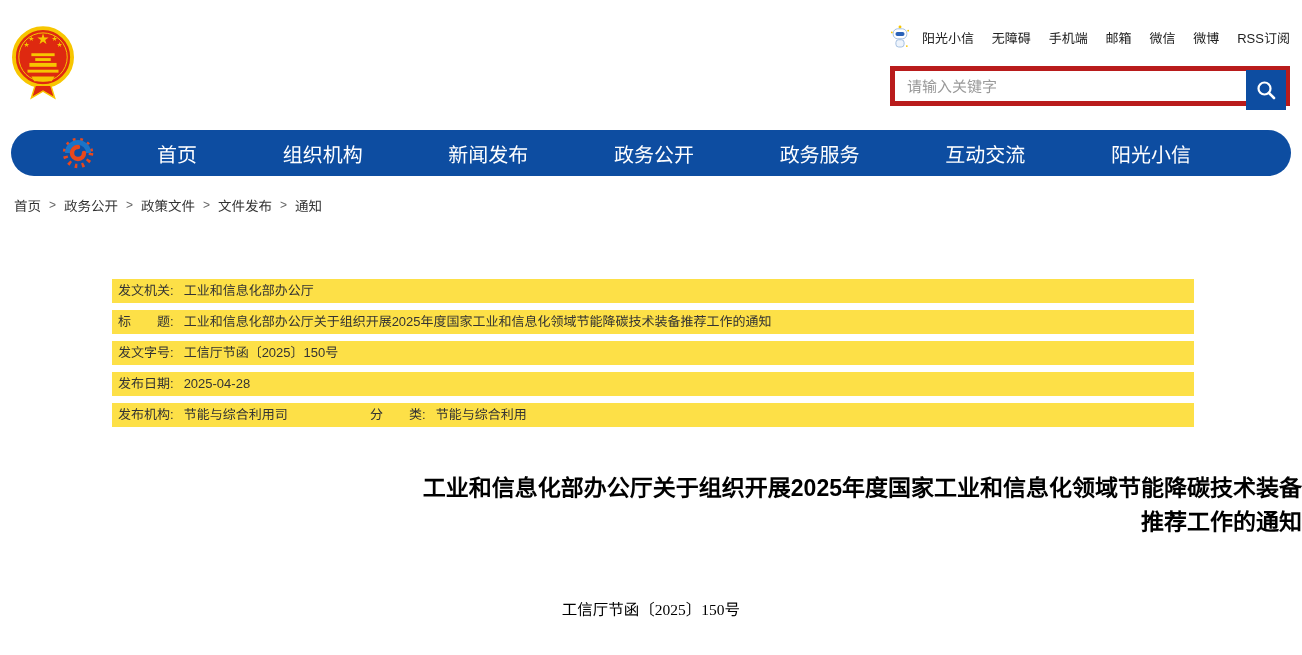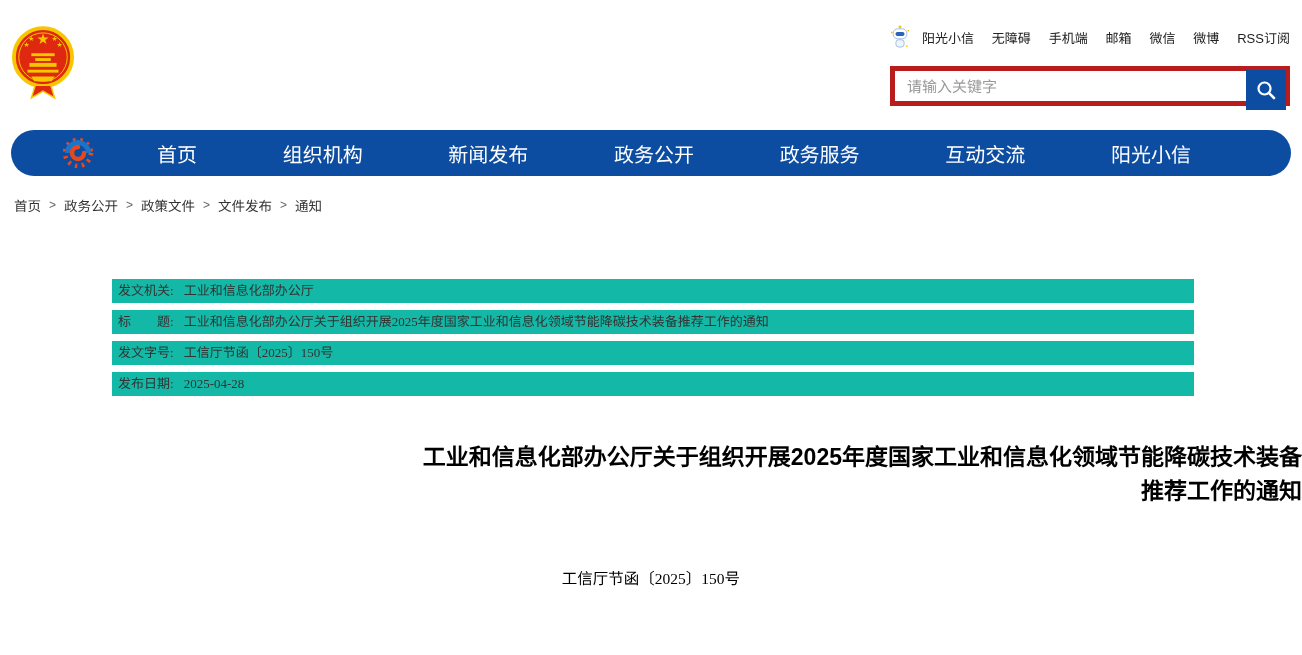--- a/index.html
+++ b/index.html
@@ -61,22 +61,22 @@
   
   .breadcrumb {
     margin:19px 0 0 14px; font-size:13.5px; color:#333;
     display:flex; align-items:center; gap:8px;
   }
   .breadcrumb a { color:#333; text-decoration:none; cursor:pointer; }
   .crumb-sep { color:#666; font-size:12px; }
   
   .meta-table { width:1082px; margin:64px auto 0 112px; }
   .meta-row {
-    background:#14b8a6; height:24px; line-height:24px; margin-bottom:7px;
-    display:flex; font-size:13px; color:#333; padding-left:6px; white-space:nowrap;font-family:Liberation Serif, serif;
+    background:#fde047; height:24px; line-height:24px; margin-bottom:7px;
+    display:flex; font-size:13px; color:#333; padding-left:6px; white-space:nowrap;
   }
   .meta-cell { display:flex; }
   .meta-cell.col-first { width:252px; flex:none; }
   .meta-label { color:#333; }
   .meta-value { margin-left:10px; color:#333; }
   
   .doc-title {
     margin-top:44px; text-align:right; font-size:23px; font-weight:700;
     color:#000; line-height:34px; font-family:"Liberation Sans","DejaVu Sans",sans-serif;
   }
@@ -186,20 +186,30 @@
         <span class="meta-label">发文字号:</span>
         <span class="meta-value">工信厅节函〔2025〕150号</span>
       </span>
     </div>
     <div class="meta-row">
       <span class="meta-cell">
         <span class="meta-label">发布日期:</span>
         <span class="meta-value">2025-04-28</span>
       </span>
     </div>
+    <div class="meta-row">
+      <span class="meta-cell col-first">
+        <span class="meta-label">发布机构:</span>
+        <span class="meta-value">节能与综合利用司</span>
+      </span>
+      <span class="meta-cell">
+        <span class="meta-label">分　　类:</span>
+        <span class="meta-value">节能与综合利用</span>
+      </span>
+    </div>
   </div>
 
   <h1 class="doc-title">
     <div>工业和信息化部办公厅关于组织开展2025年度国家工业和信息化领域节能降碳技术装备</div>
     <div>推荐工作的通知</div>
   </h1>
 
   <div class="doc-number">工信厅节函〔2025〕150号</div>
 </main>
 

